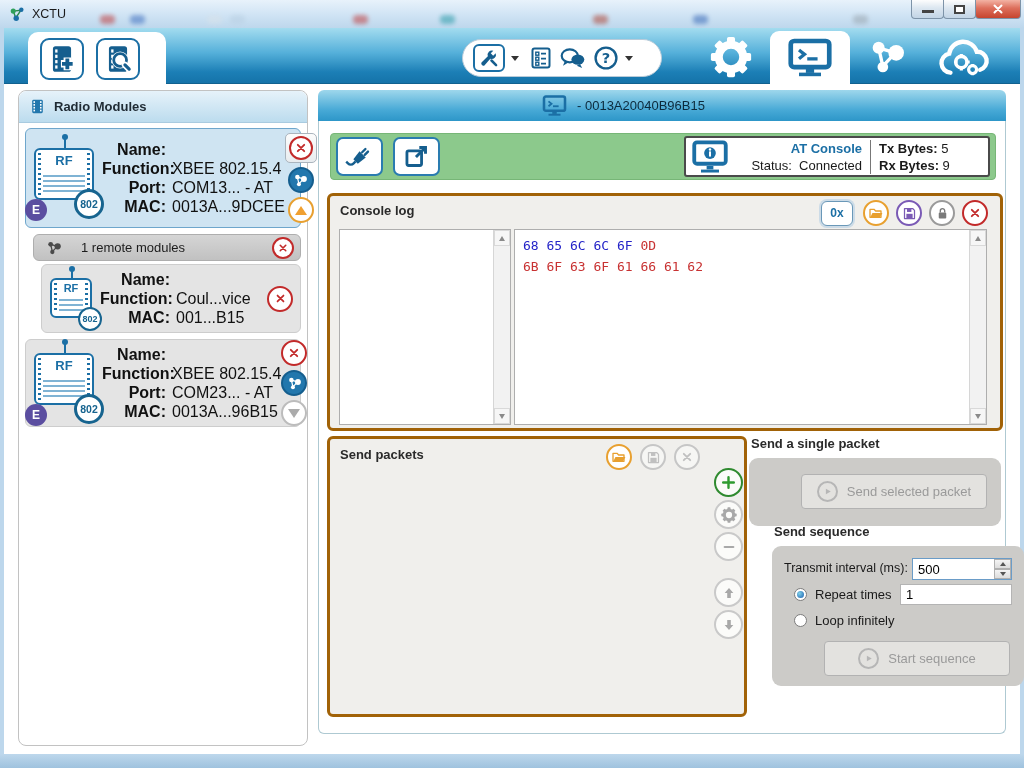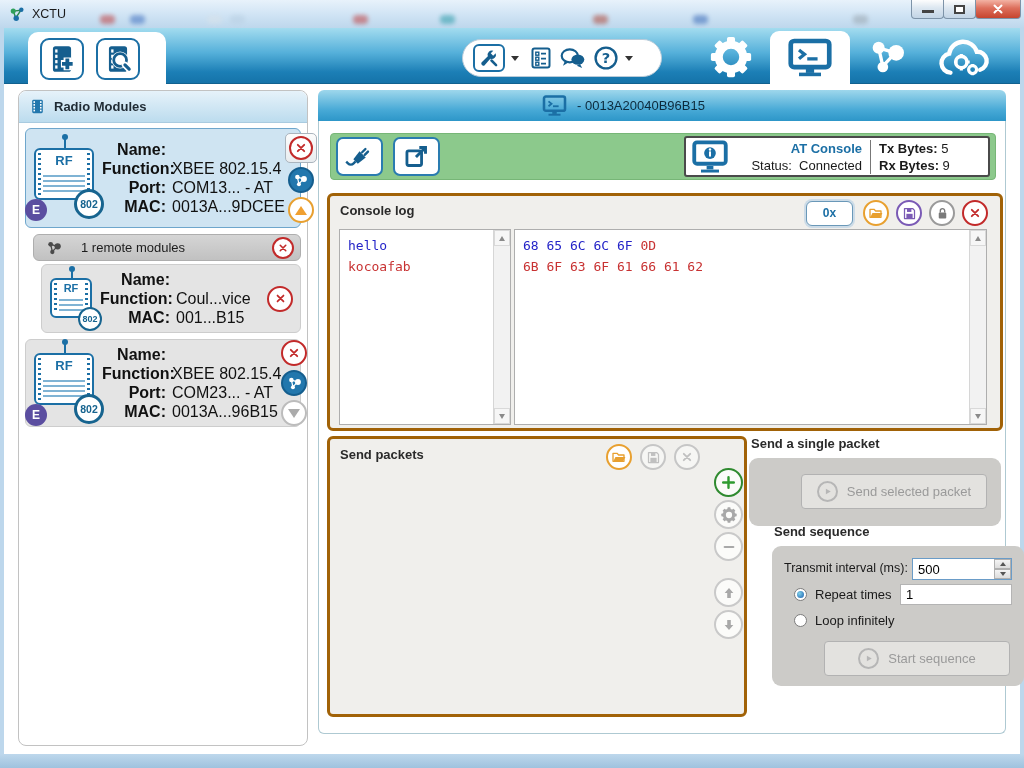--- a/index.html
+++ b/index.html
@@ -126,21 +126,21 @@
   #sb-col2 { line-height:17px; }
   #sb-col2 b { font-weight:bold;text-align:right; }
 
   .section { position:absolute; background:#f0efec; border:3px solid #a16207; border-radius:6px; }
   .sec-title { font-weight:bold; color:#2a2a2a; }
 
   
   #console-section { left:8px; top:72px; width:676px; height:238px; }
   #console-head { position:absolute; left:10px; top:7px; }
   #console-tools { position:absolute; right:12px; top:4px; display:flex; align-items:center; gap:7px; }
-  #hex-toggle { width:47px; height:25px; background:#fff; border:1.5px solid #6a98b8; border-radius:6px;
+  #hex-toggle { width:32px; height:25px; background:#fff; border:1.5px solid #6a98b8; border-radius:6px;
     box-shadow:0 0 0 2px #ccdbe7; color:#1b6fa5; font-weight:bold; font-size:12px;
     display:flex; align-items:center; justify-content:center; margin-right:3px; }
   .tool-circle { width:26px; height:26px; border-radius:50%; background:#fff;
     display:flex; align-items:center; justify-content:center; }
   .tc-orange { border:2px solid #e8a030; color:#e8a030; }
   .tc-purple { border:2px solid #7a5ab5; color:#7a5ab5; }
   .tc-gray   { border:2px solid #9a9a9a; color:#7a7a7a; }
   .tc-red    { border:2px solid #c22a2a; color:#c22a2a; }
   .tc-dis    { border:2px solid #c6c6c6; color:#c0c0c0; background:#f6f6f4; }
 
@@ -672,22 +672,20 @@
             </svg>
         </div>
         <div class="tool-circle tc-red">
           <svg class="ic" width="14" height="14">
               <use href="#sy-x" width="14" height="14"></use>
             </svg>
         </div>
       </div>
 
       <div class="pane" id="ascii-pane">
-        <div class="pane-text"><span class="txt-blue">hello</span>
-<span class="txt-red">kocoafab</span></div>
         <div class="vscroll">
           <div class="vs-btn up">
               <span class="tri-u"></span>
             </div>
           <div class="vs-btn dn">
               <span class="tri-d"></span>
             </div>
         </div>
       </div>
 

